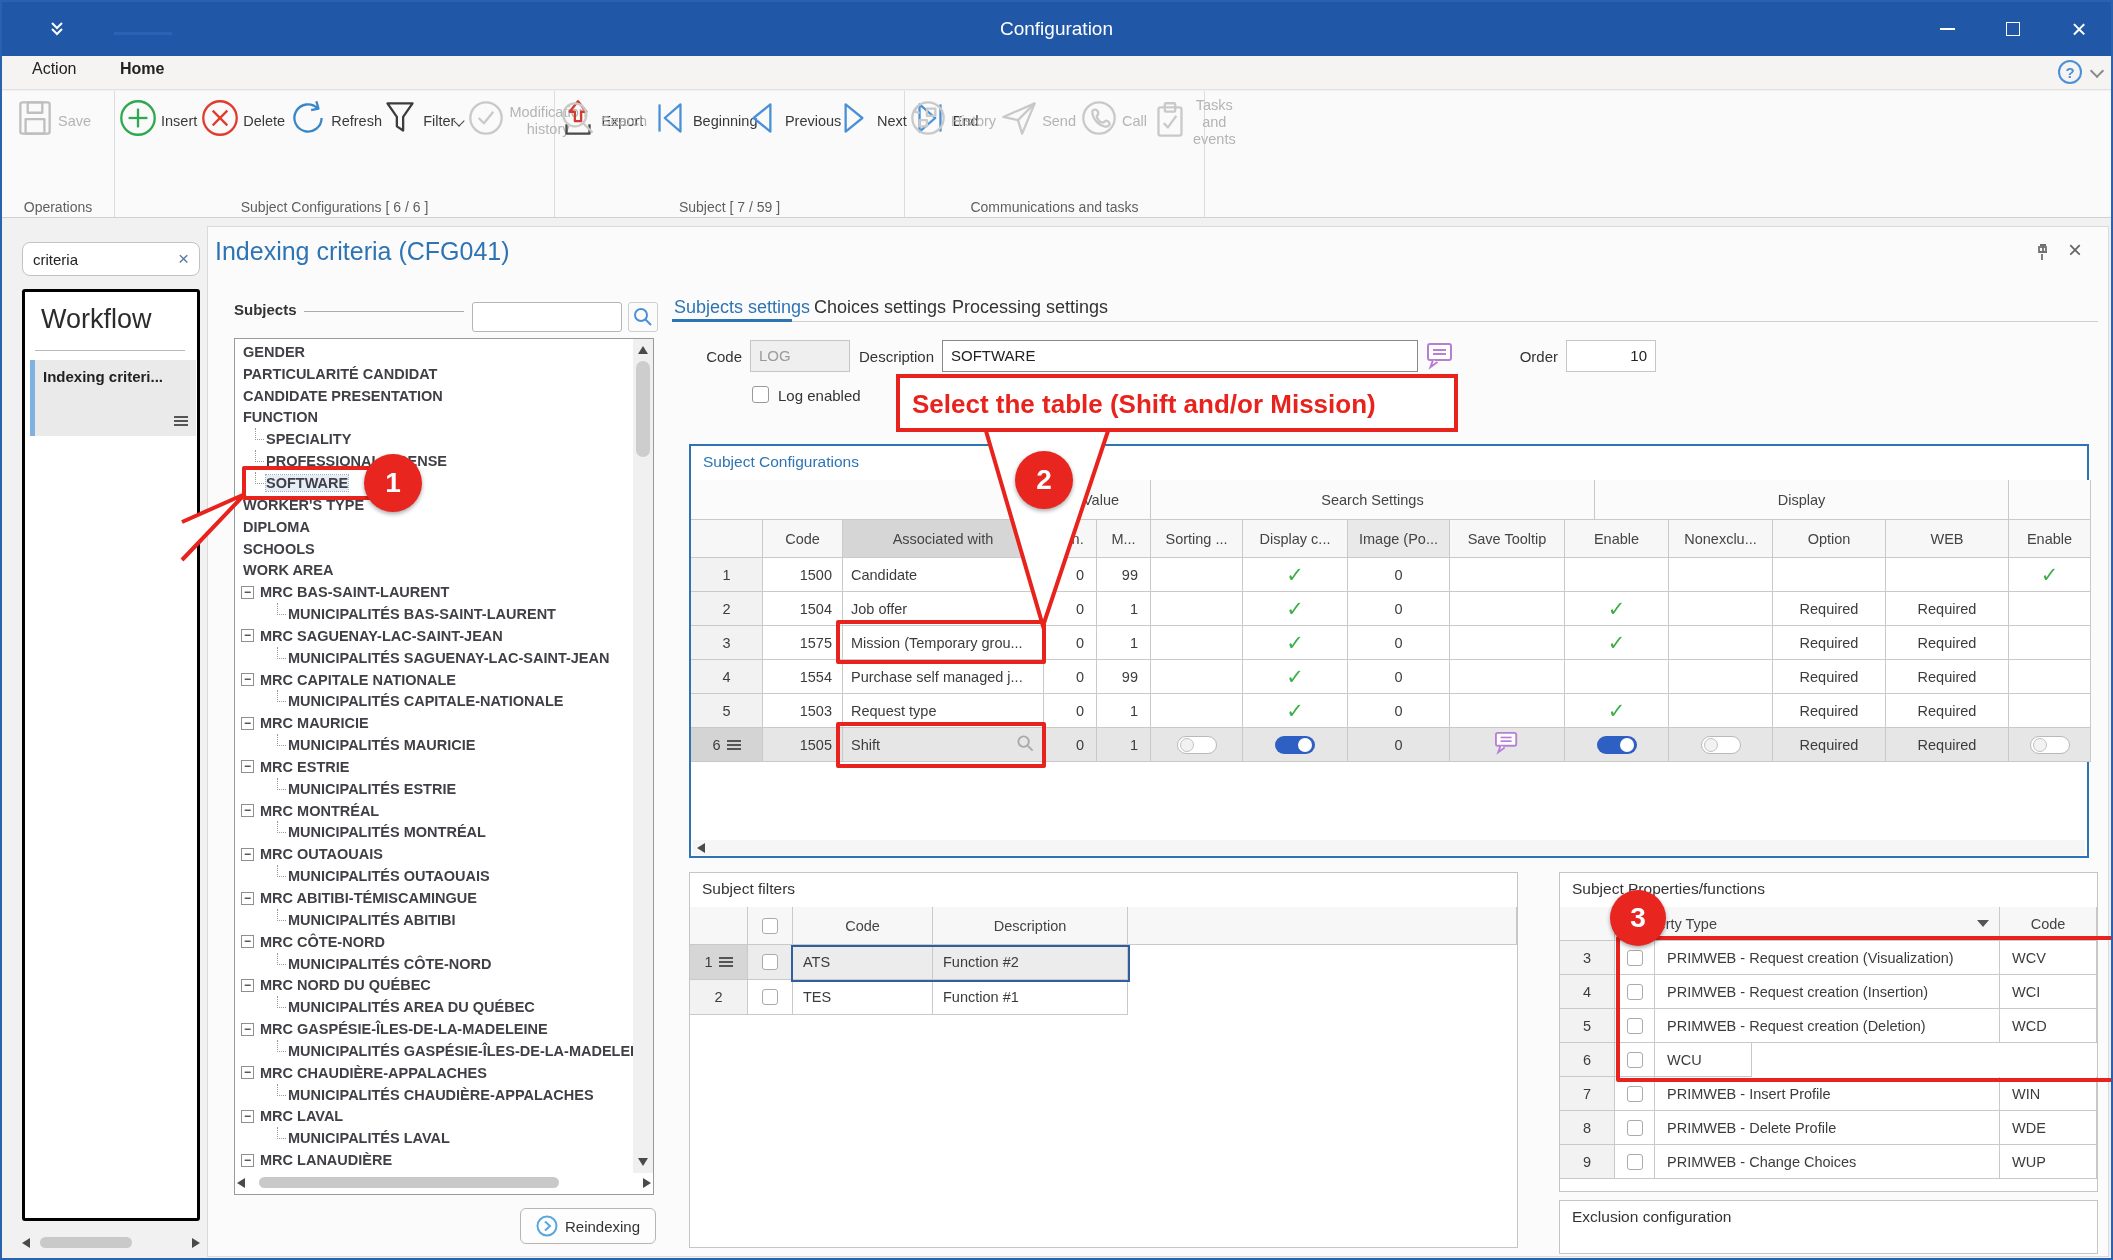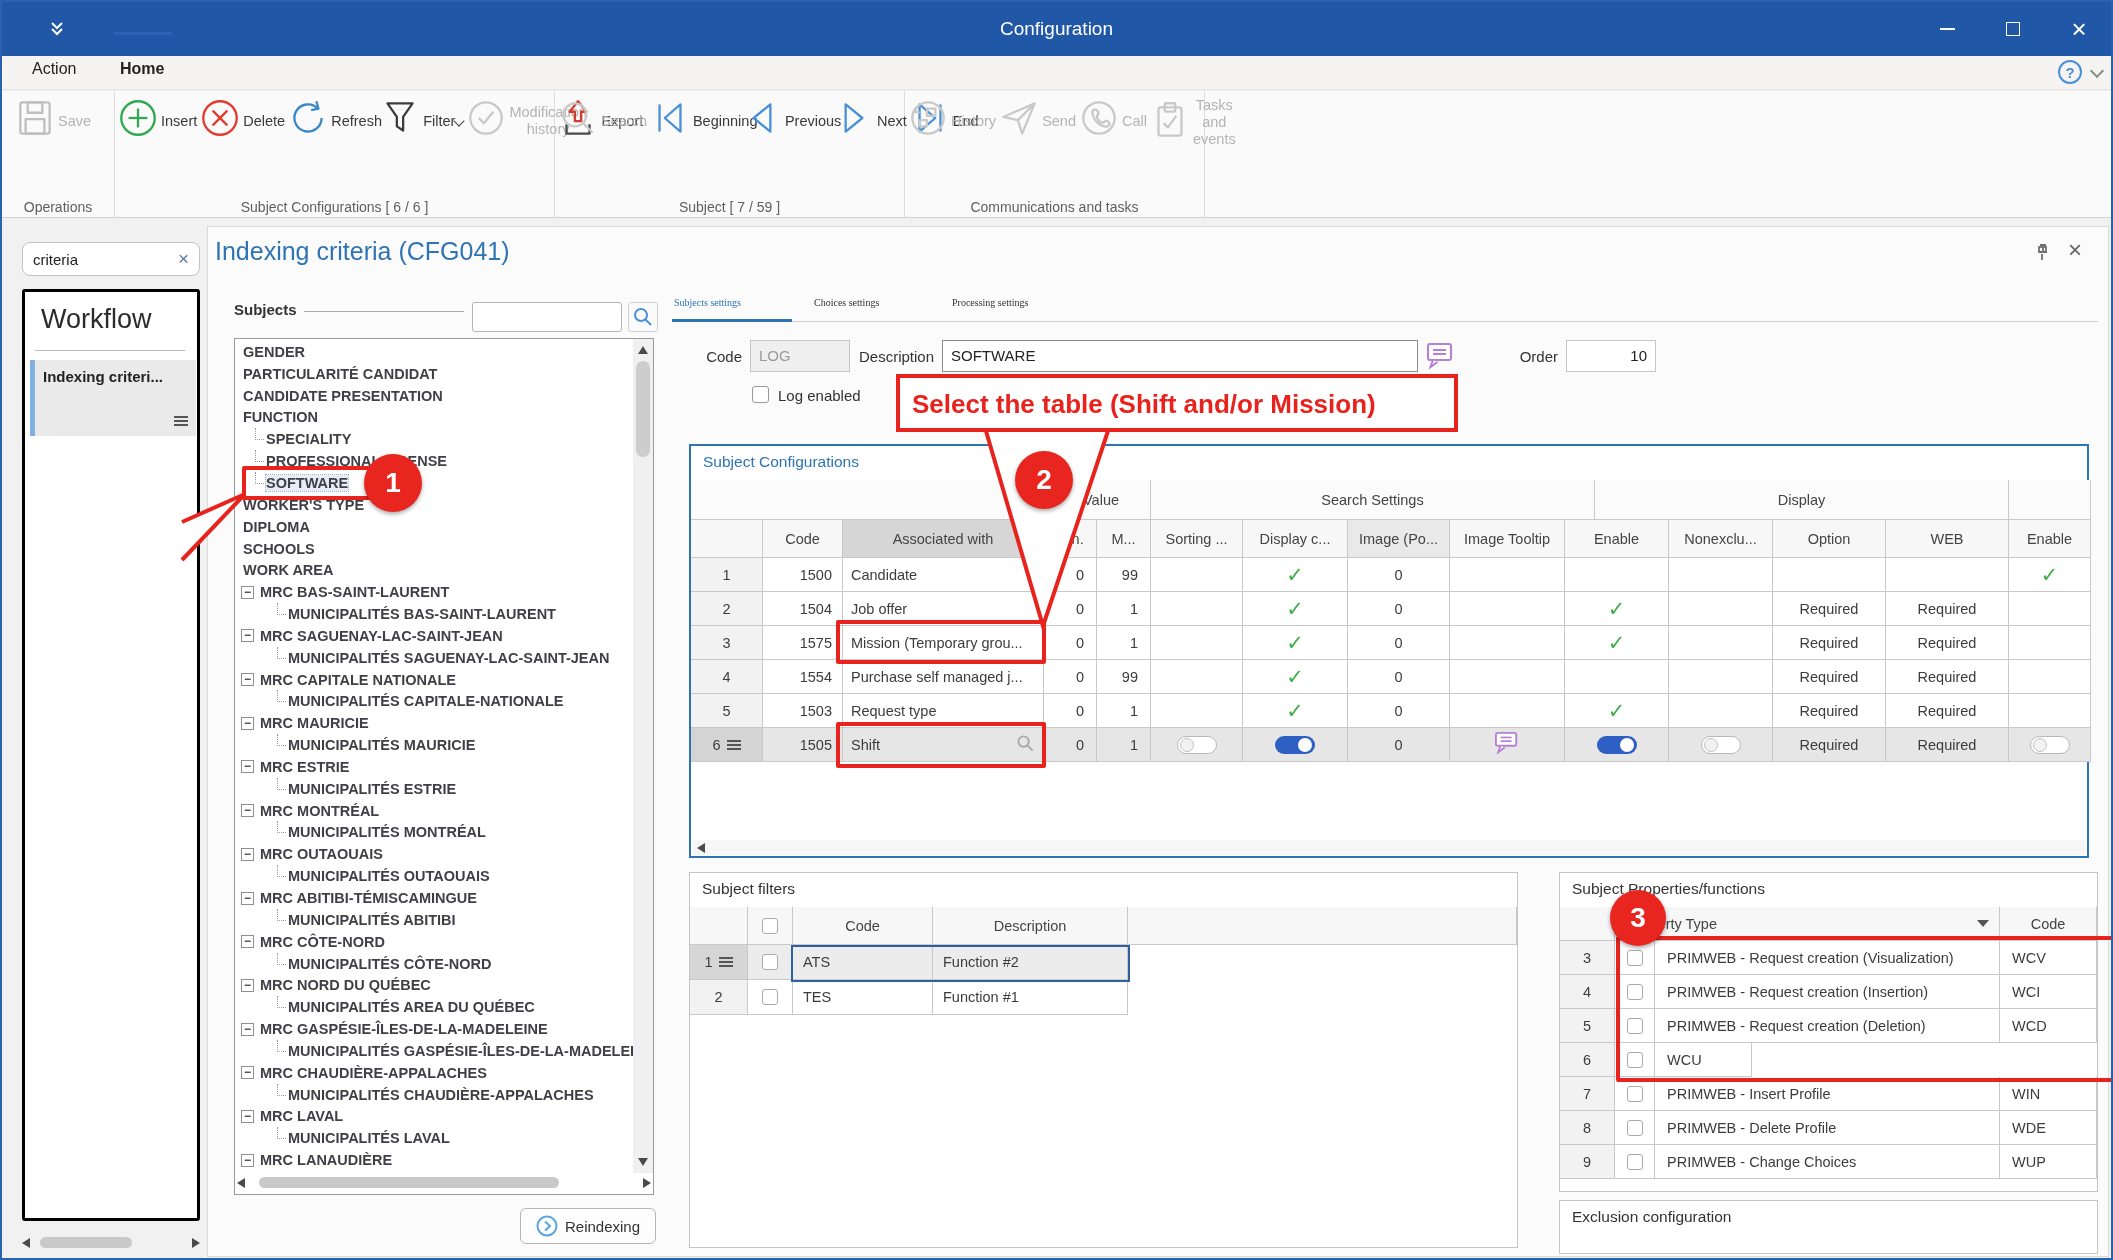--- a/index.html
+++ b/index.html
@@ -103,21 +103,21 @@
   .tv-down { bottom:7px; border-width:8px 5px 0 5px; border-color:#4a4a4a transparent transparent transparent; }
   .tv-thumb { position:absolute; left:3px; top:22px; width:14px; height:96px; background:#cdcdcd; border-radius:7px; }
   .tree-hscroll { left:2px; top:836px; width:414px; position:absolute; }
   .tree-hscroll .hs-thumb { width:300px; margin-left:14px; }
   .reindex-btn { position:absolute; left:518px; top:1206px; width:136px; height:36px; background:#fdfdfd;
                  border:1px solid #b5b5b5; border-radius:6px; display:flex; align-items:center;
                  justify-content:center; gap:7px; font-size:15px; color:#333; }
 
   
   .tabs-rule { position:absolute; left:672px; top:319px; width:1424px; border-top:1px solid #d0d0d0; }
-  .tab { position:absolute; top:295px; font-size:10px; color:#333;font-family:Liberation Serif, serif; }
+  .tab { position:absolute; top:295px; font-size:18px; color:#333; }
   .tab.active { color:#2e74b5; }
   .tab-underline { position:absolute; left:670px; top:317px; width:120px; height:3px; background:#2e74b5; }
   .flabel { position:absolute; font-size:15px; color:#333; }
   .finput { position:absolute; height:32px; border:1px solid #8a8a8a; background:#fff; font-size:15px;
             color:#222; padding:0 8px; font-family:"Liberation Sans",sans-serif; }
   .finput.disabled { background:#efefef; border-color:#c6c6c6; color:#9a9a9a; }
   .checkbox { position:absolute; width:17px; height:17px; border:1px solid #9a9a9a; border-radius:3px; background:#fff; }
 
   
   .gbox { position:absolute; background:#fff; }
@@ -594,21 +594,21 @@
         </div>
         <div class="trow tcols thead">
           <div class="tcell" style="width: 72px;"></div>
           <div class="tcell" style="width: 80px;">Code</div>
           <div class="tcell" style="width: 201px; background: rgb(214, 214, 214);">Associated with</div>
           <div class="tcell" style="width: 53px;">Min.</div>
           <div class="tcell" style="width: 54px;">M...</div>
           <div class="tcell" style="width: 92px;">Sorting ...</div>
           <div class="tcell" style="width: 105px;">Display c...</div>
           <div class="tcell" style="width: 102px; background: rgb(233, 233, 233);">Image (Po...</div>
-          <div class="tcell" style="width: 115px;">Image Tooltip</div>
+          <div class="tcell" style="width: 115px;">Save Tooltip</div>
           <div class="tcell" style="width: 104px;">Enable</div>
           <div class="tcell" style="width: 104px;">Nonexclu...</div>
           <div class="tcell" style="width: 113px;">Option</div>
           <div class="tcell" style="width: 123px;">WEB</div>
           <div class="tcell" style="width: 82px;">Enable</div>
         </div>
         <div class="trow tbody">
           <div class="tcell c0" style="width: 72px;">1</div>
           <div class="tcell c1" style="width: 80px;">1500</div>
           <div class="tcell c2" style="width: 201px;">Candidate</div>

